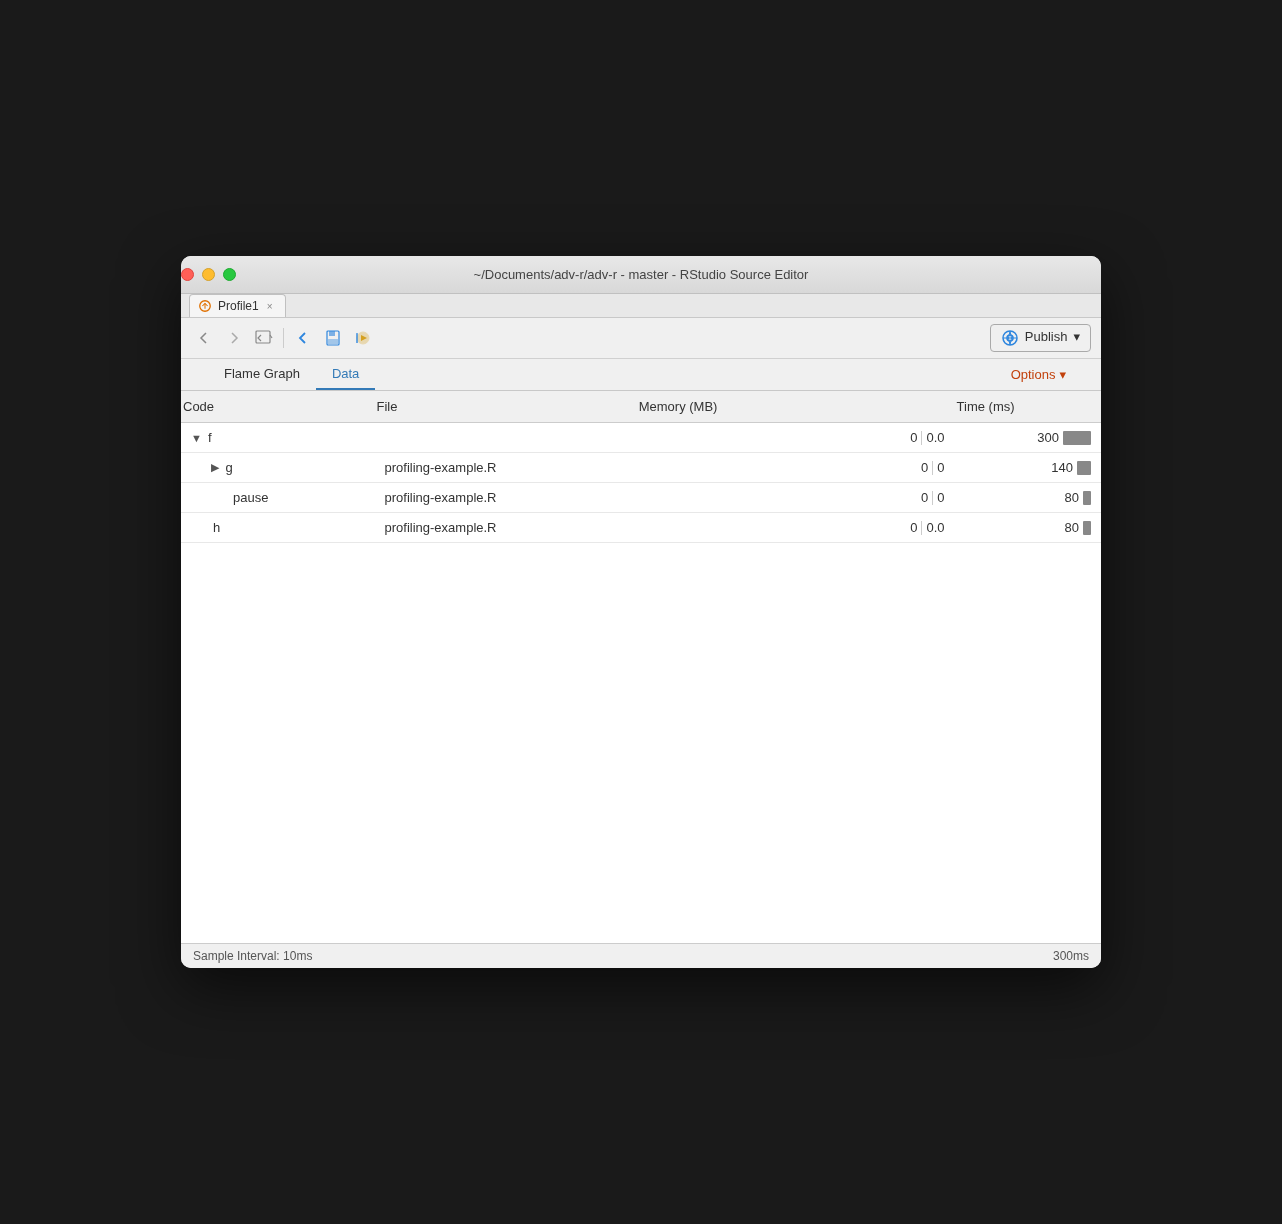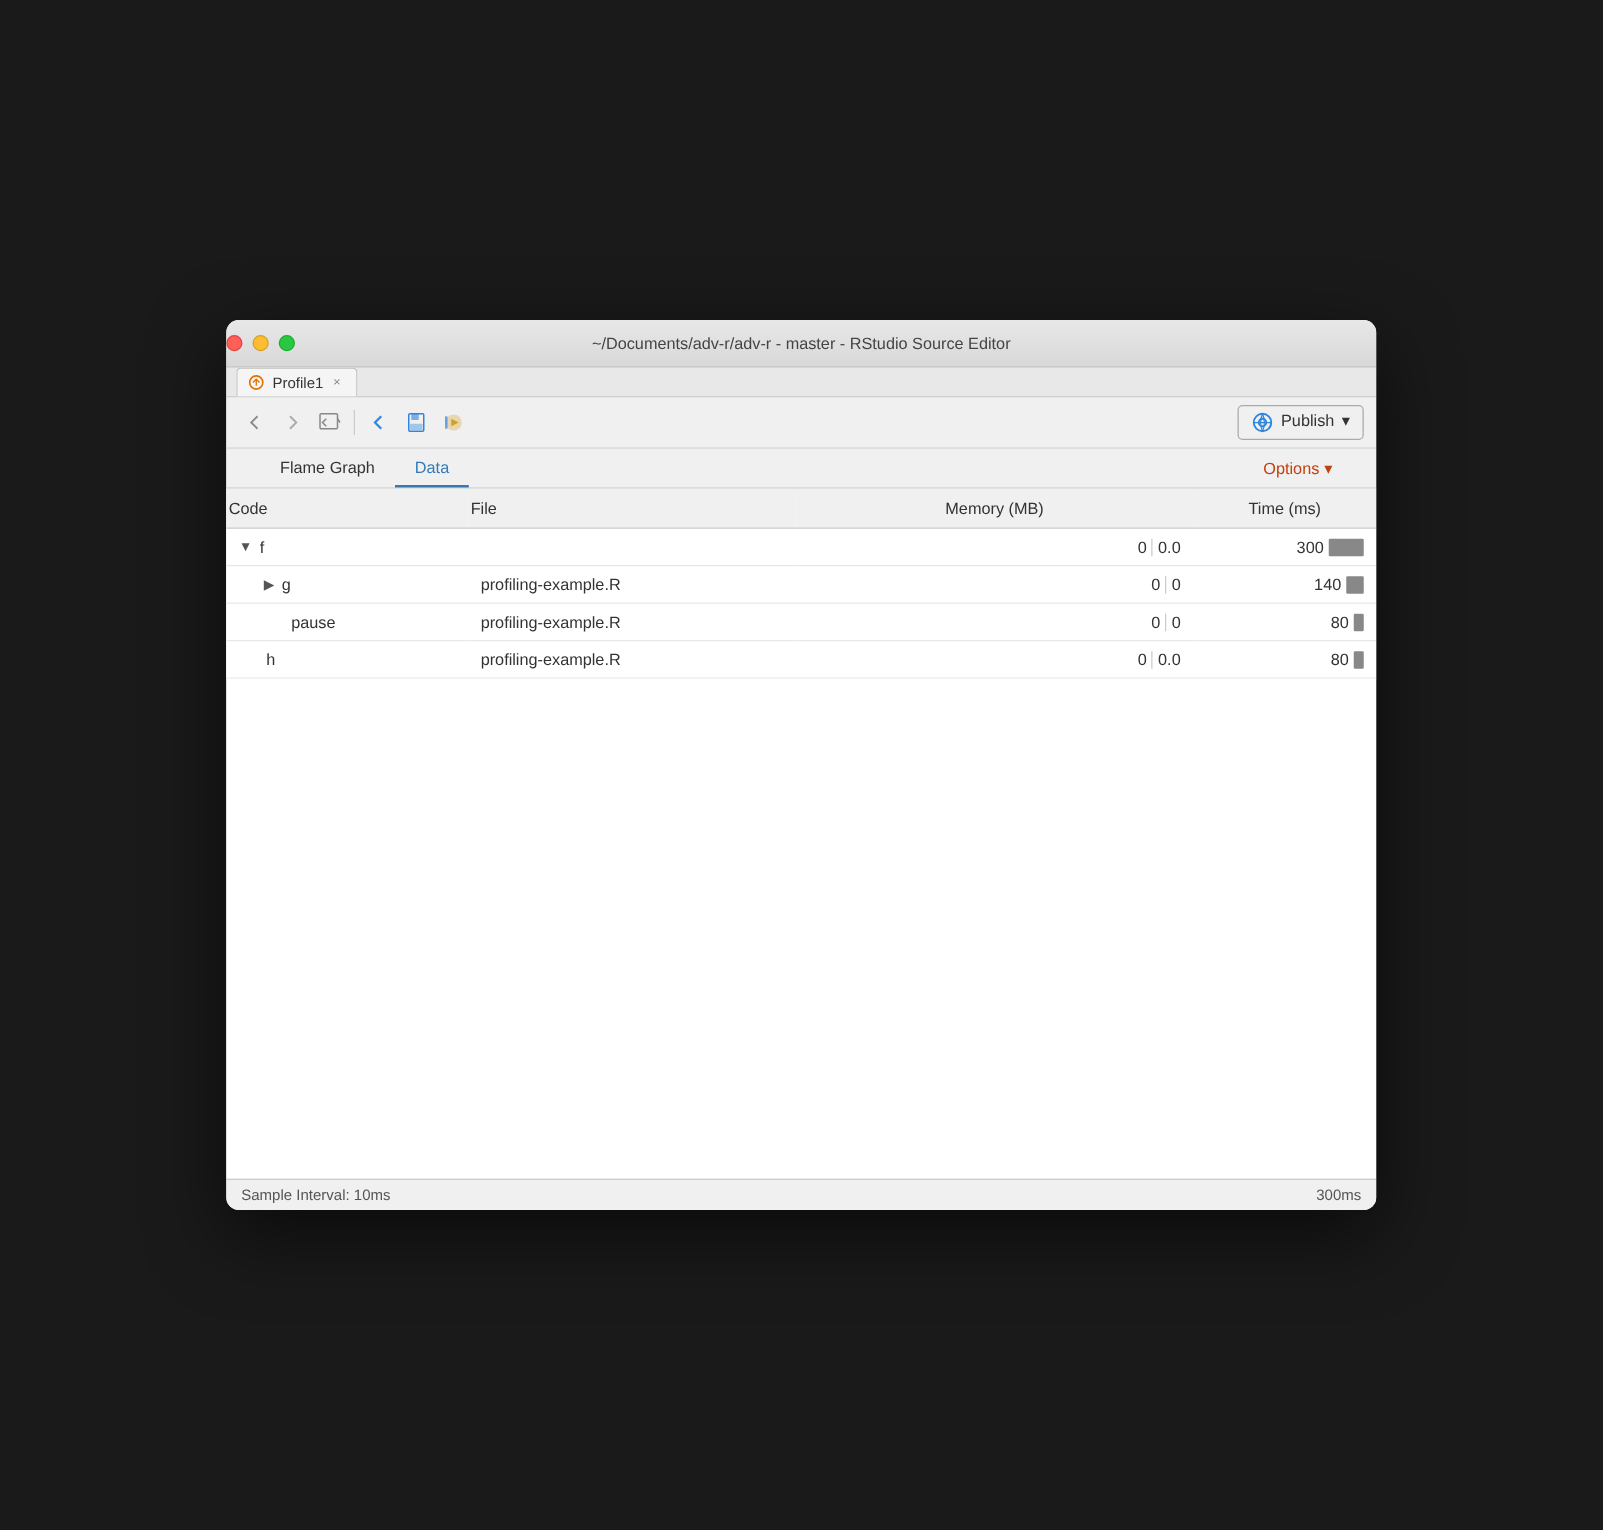--- a/index.html
+++ b/index.html
@@ -158,21 +158,21 @@
       background: #f0f0f0;
       border-bottom: 1px solid #ccc;
     }
     .data-table thead th {
       padding: 8px 2px;
       text-align: left;
       font-weight: 500;
       color: #333;
       font-size: 13px;
     }
-    .data-table thead th.right { text-align: center; }
+    .data-table thead th.right { text-align: left; }
     .data-table tbody tr {
       background: #fff;
       border-bottom: 1px solid #e8e8e8;
     }
     .data-table tbody td {
       padding: 7px 10px;
       color: #333;
       font-size: 13px;
     }
     .data-table tbody td.right { text-align: right; }

